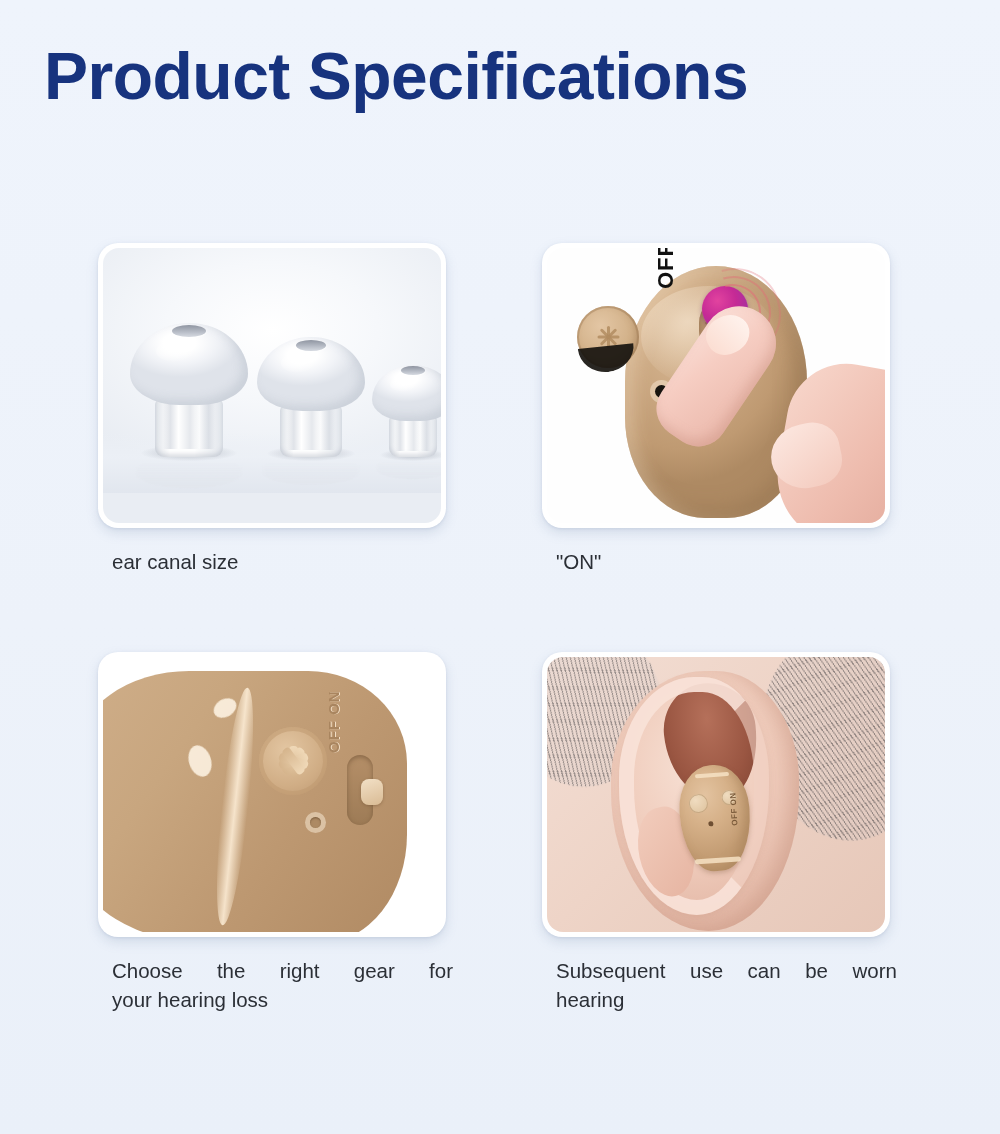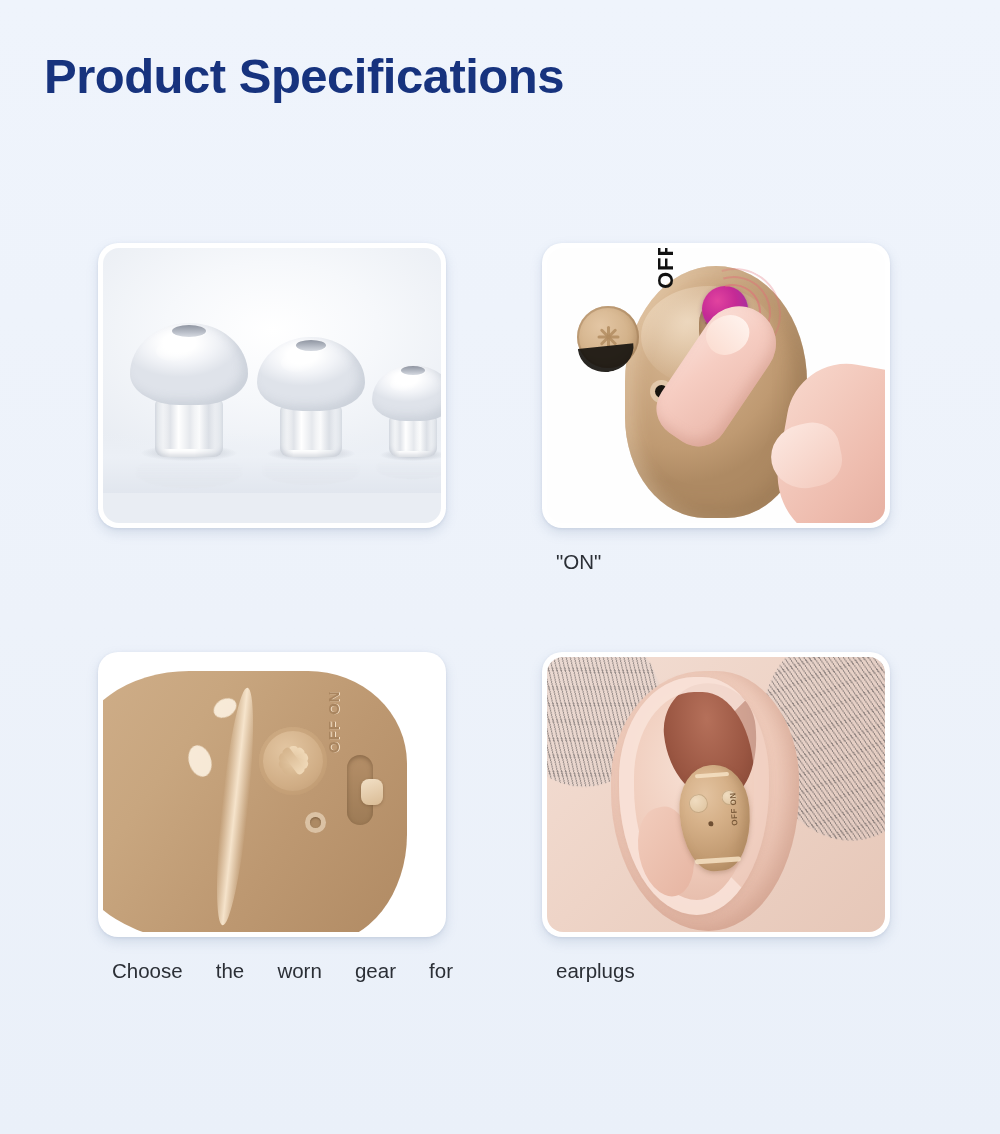--- a/index.html
+++ b/index.html
@@ -26,21 +26,21 @@
 
   
   .header {
     position: absolute;
     left: 44px;
     top: 46px;
     width: 900px;
   }
 
   .title {
-    font-size: 49px;
+    font-size: 66px;
     line-height: 60px;
     font-weight: 700;
     color: #17337e;
     letter-spacing: -0.5px;
     white-space: nowrap;
   }
 
   .subtitle {
     margin-top: 17px;
     font-size: 31px;
@@ -650,20 +650,21 @@
                 <div class="shadow"></div>
                 <div class="stem"></div>
                 <div class="cap"></div>
                 <div class="hole"></div>
               </div>
 
             </div>
           </div>
         </div>
         <div class="caption">
+          <span class="line2">ear canal size</span>
         </div>
       </div>
 
       <div class="cell">
         <div class="card">
           <div class="photo photo-switch">
 
             <div class="aid-body"></div>
 
             <div class="aid-dial">
@@ -729,21 +730,22 @@
 
             <div class="gear-label">OFF ON</div>
 
             <div class="gear-mic"></div>
             <div class="gear-slider-well"></div>
             <div class="gear-slider-knob"></div>
 
           </div>
         </div>
         <div class="caption">
-          <span class="line1">Choose the worn gear for</span>
+          <span class="line1">Choose the right gear for</span>
+          <span class="line2">your hearing loss</span>
         </div>
       </div>
 
       <div class="cell">
         <div class="card">
           <div class="photo photo-ear">
 
             <div class="hair hair-l"></div>
             <div class="hair hair-r"></div>
 
@@ -757,20 +759,21 @@
               <div class="k k1"></div>
               <div class="k k2"></div>
               <div class="dot"></div>
               <div class="lbl">OFF ON</div>
               <div class="strip"></div>
             </div>
 
           </div>
         </div>
         <div class="caption">
-          <span class="line2">earplugs</span>
+          <span class="line1">Subsequent use can be worn</span>
+          <span class="line2">hearing</span>
         </div>
       </div>
 
     </div>
 
   </div>
 </div>
 
 </body></html>

